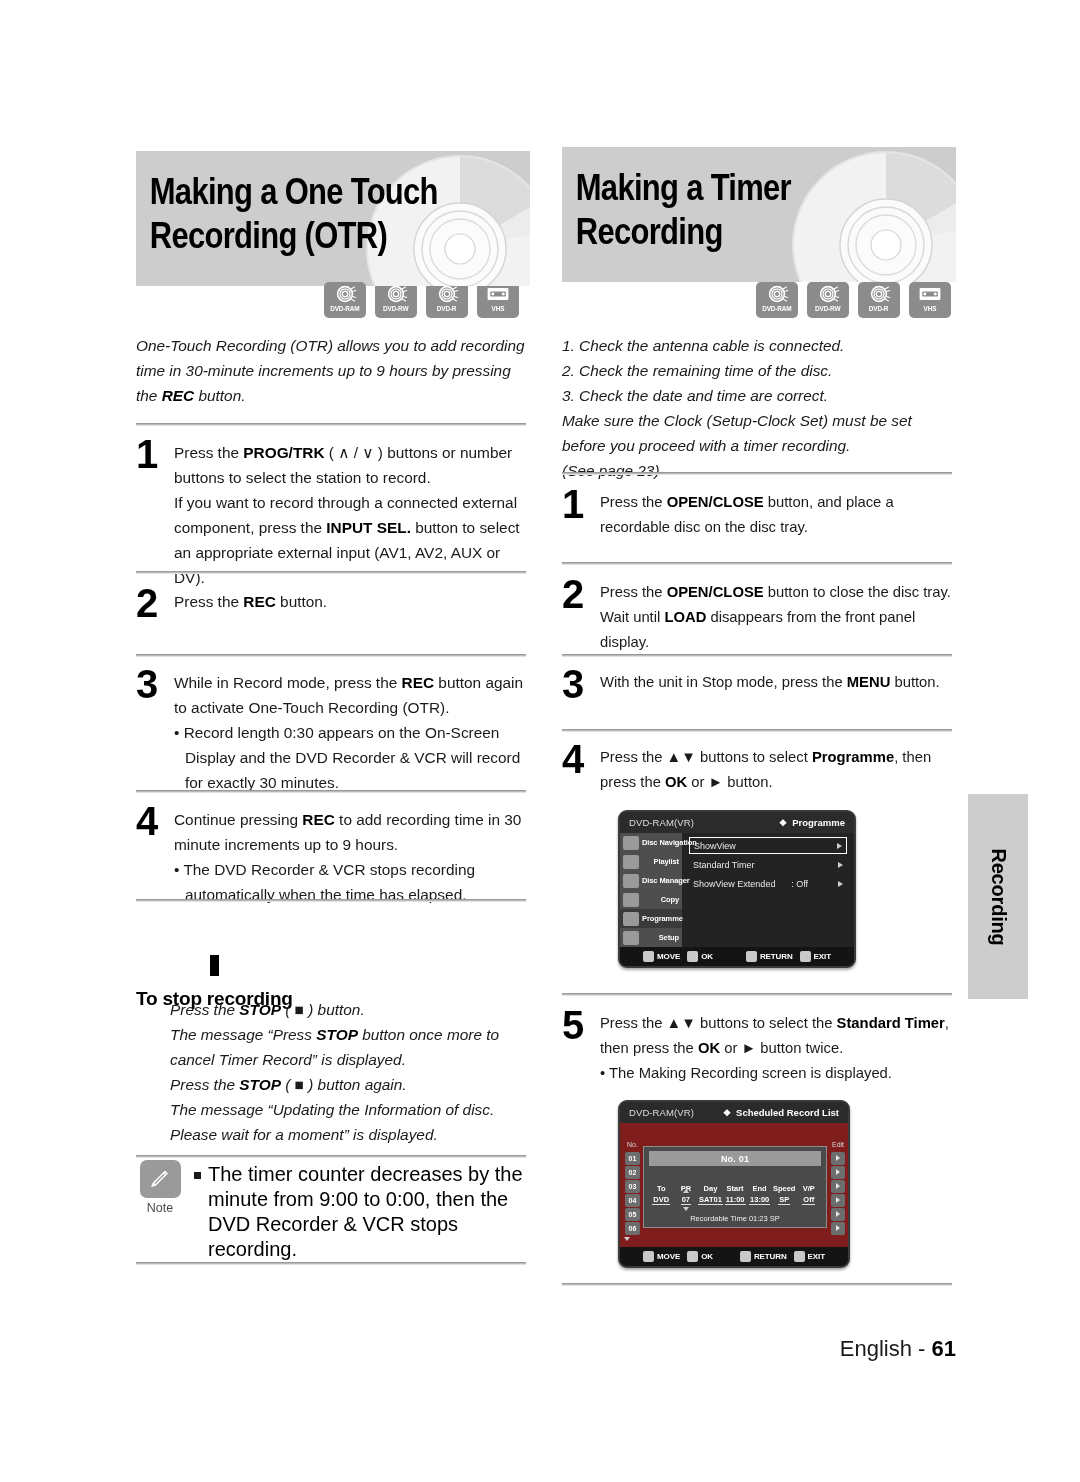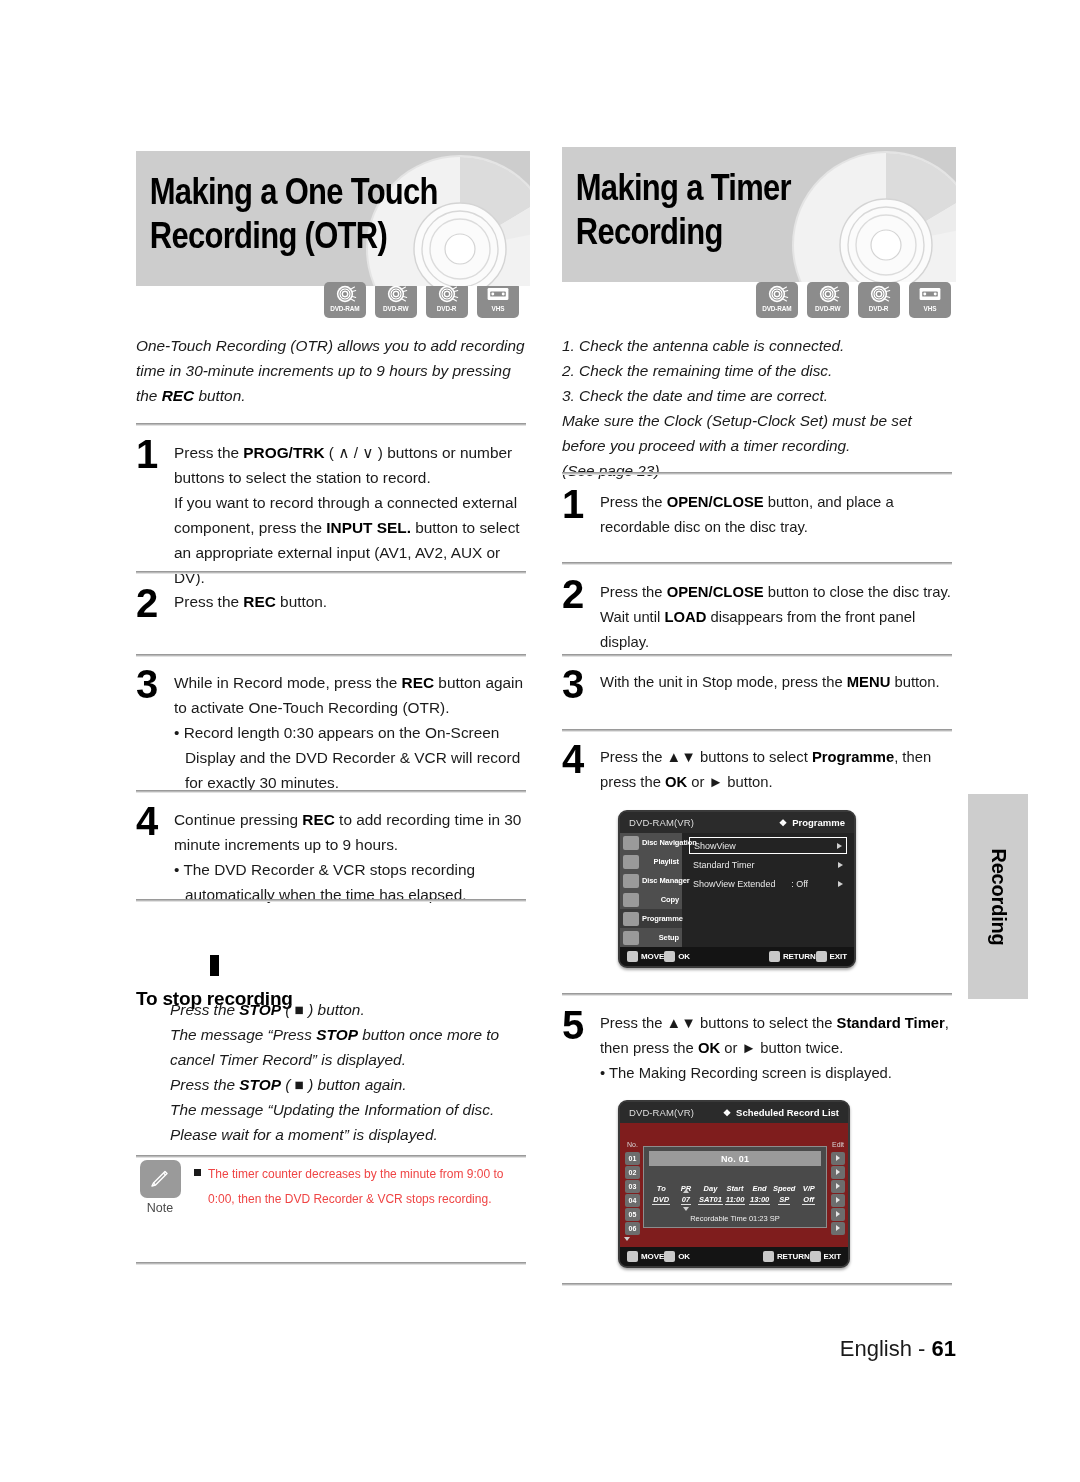--- a/index.html
+++ b/index.html
@@ -178,23 +178,23 @@
     display: flex; align-items: center; justify-content: center;
   }
   .note-badge .lbl {
     display:block;
     font-size: 12.5px;
     color: #4a4a4a;
     margin-top: 3px;
   }
   .note-text {
     flex: 1 1 auto;
-    font-size: 12px;
+    font-size: 20px;
     line-height: 25px;
-    color: #ef4444;
+    color: #000000;
     padding-left: 18px;
     text-indent: -14px;
     padding-top: 2px;
   }
   .note-sq {
     display: inline-block;
     width: 7px; height: 7px;
     background: #1a1a1a;
     margin-right: 7px;
     vertical-align: 2px;
@@ -314,21 +314,22 @@
     border-top: 3.5px solid transparent;
     border-bottom: 3.5px solid transparent;
   }
   .osd-menu-row .spacer { margin-left: auto; }
 
   .osd-foot {
     height: 19px;
     background: #141414;
     display: flex;
     align-items: center;
-    padding: 0 7px;
+    gap: 7px;
+    padding: 0 23px;
     box-sizing: border-box;
   }
   .osd-foot .fitem { display: flex; align-items: center; gap: 3px; }
   .osd-foot .fkey {
     width: 11px; height: 11px;
     background: #c9c9c9;
     border-radius: 2px;
     display: block;
   }
   .osd-foot .flbl { font-size: 8px; font-weight: bold; color: #fff; letter-spacing: -.1px;}
@@ -397,21 +398,21 @@
     background: #9a9a9a;
     color: #fff;
     font-size: 9px;
     font-weight: bold;
     display: flex;
     align-items: center;
     justify-content: center;
     letter-spacing: .2px;
   }
   .osd2-table { margin-top: 18px; }
-  .osd2-tr { display: flex; font-style: italic; }
+  .osd2-tr { display: flex; }
   .osd2-tr > div { flex: 1 1 0; text-align: center; font-size: 7.5px; color: #ffffff; }
   .osd2-head > div { font-weight: bold; padding-bottom: 2px; }
   .osd2-vals > div span {
     border-bottom: 1px solid #e0e0e0;
     padding: 0 1px;
     display: inline-block;
     font-weight: bold;
   }
   .osd2-rec {
     text-align: center;

